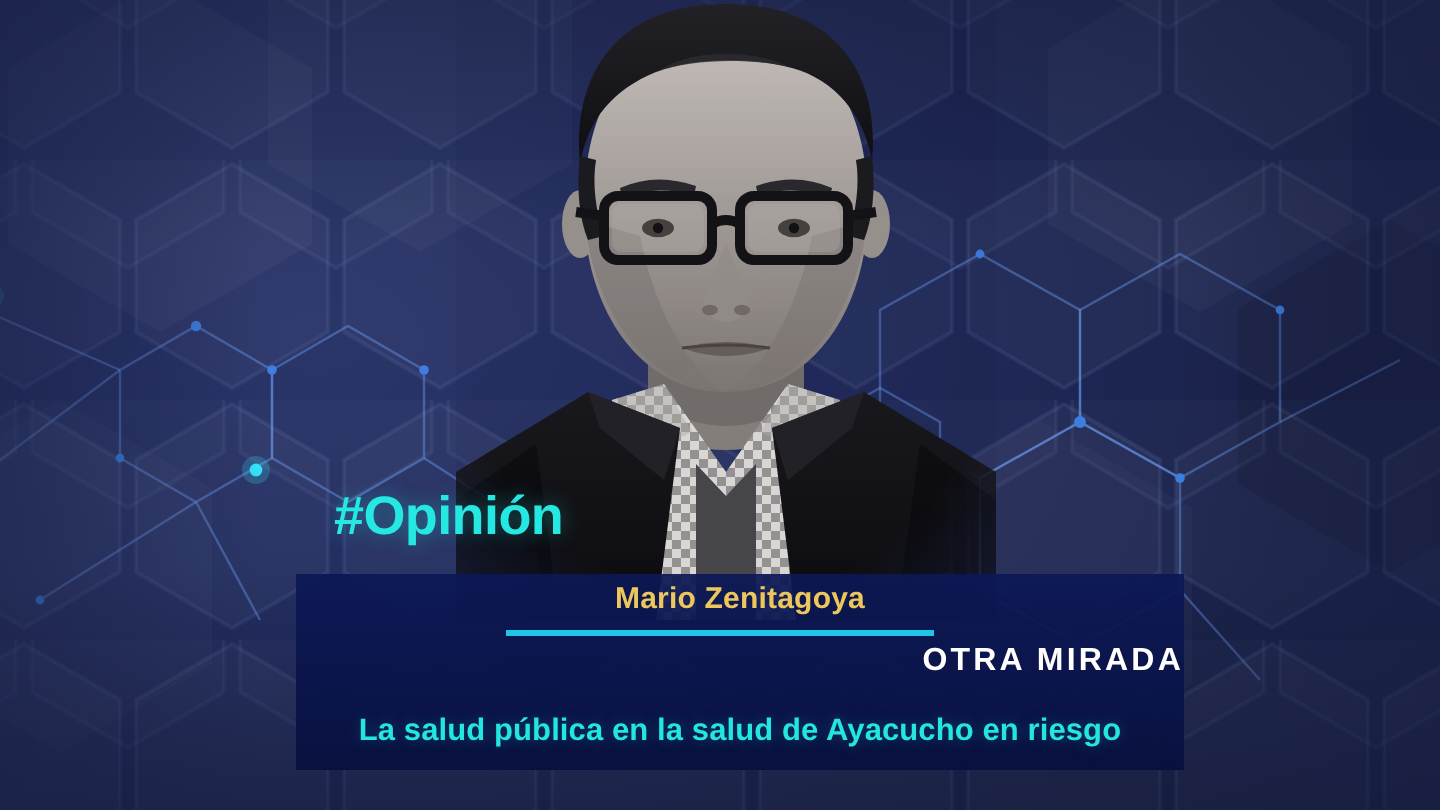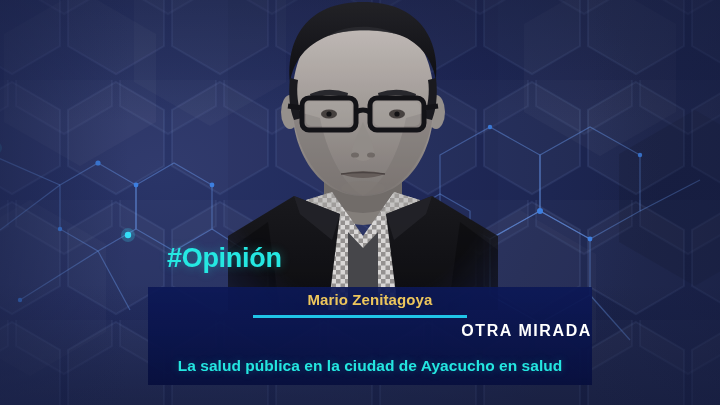--- a/index.html
+++ b/index.html
@@ -307,16 +307,16 @@
 
   <div class="hashtag">#Opinión</div>
 
   <div class="panel">
     <div class="byline">Mario Zenitagoya</div>
 
     <div class="divider"></div>
 
     <div class="column-title">OTRA MIRADA</div>
 
-    <div class="headline">La salud pública en la ciudad de Ayacucho en salud</div>
+    <div class="headline">La salud pública en la salud de Ayacucho en riesgo</div>
   </div>
 
 </div>
 
 </body></html>

